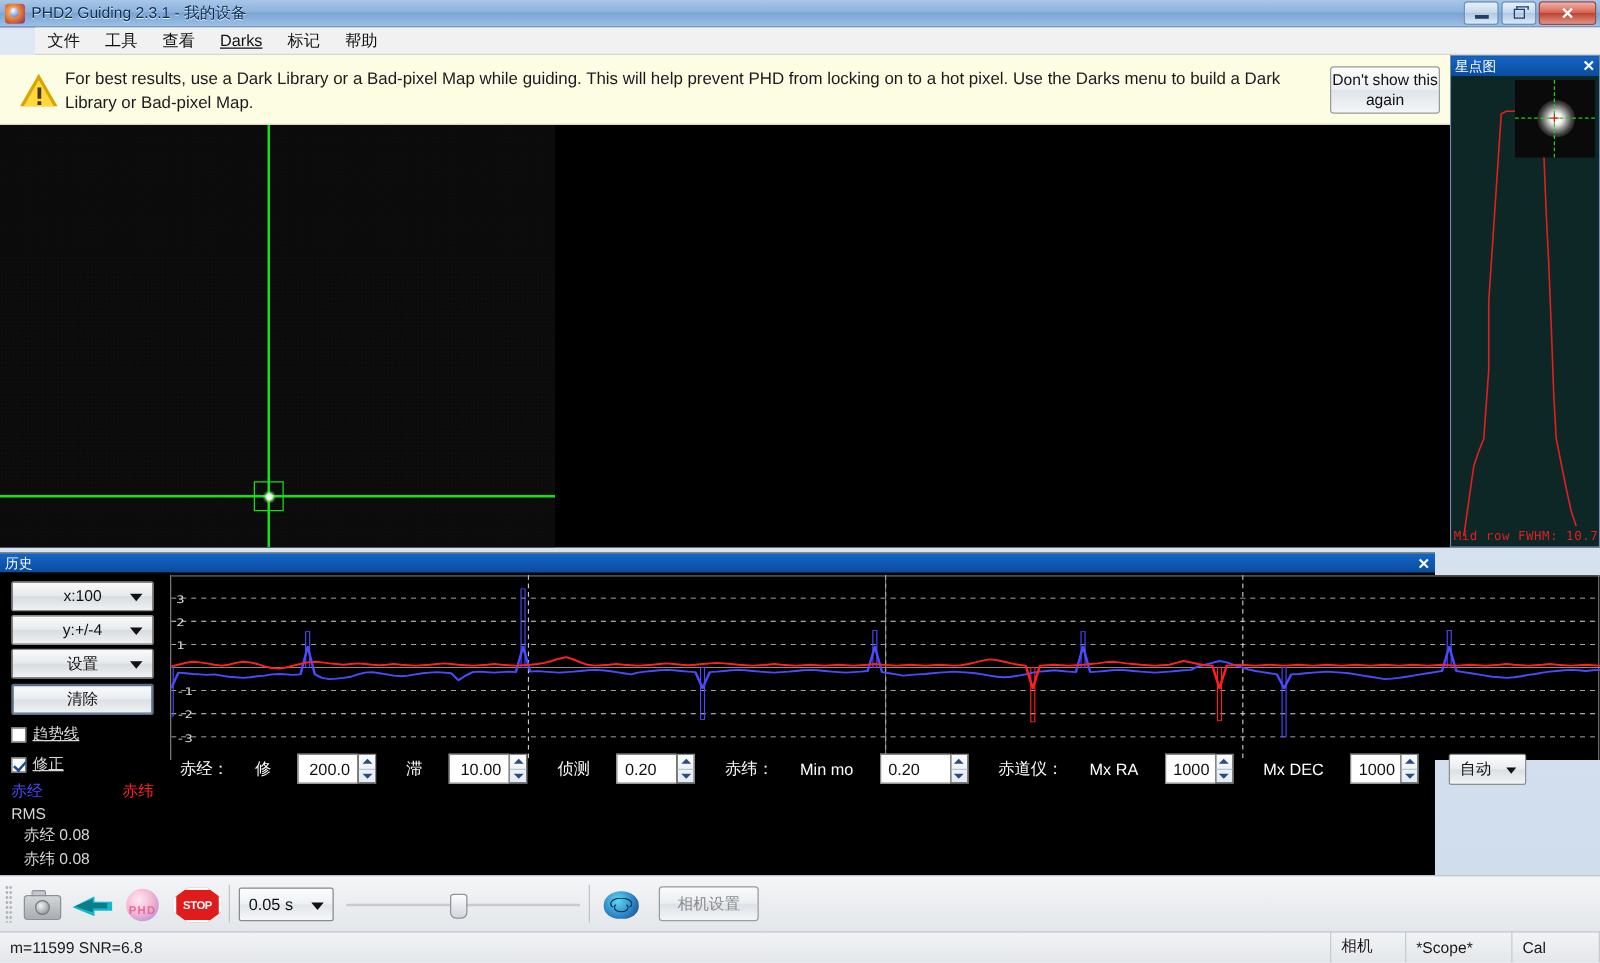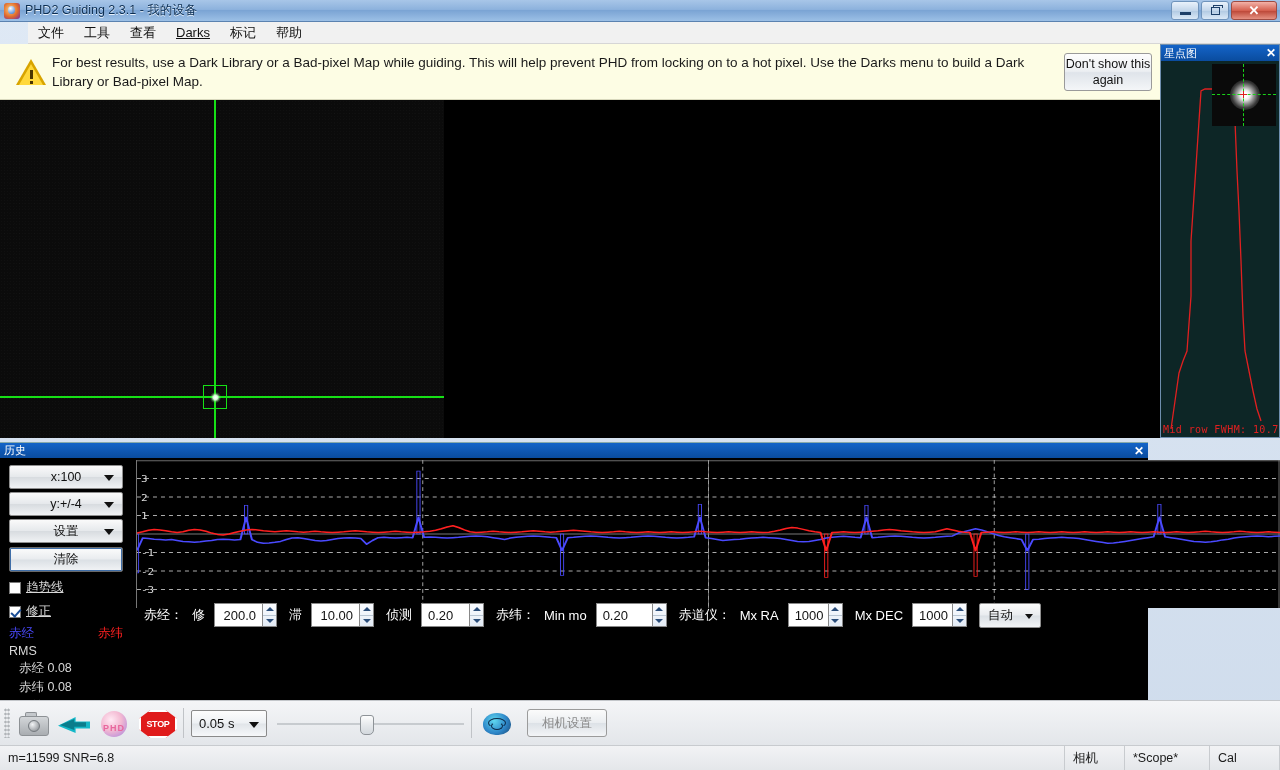--- a/index.html
+++ b/index.html
@@ -144,21 +144,21 @@
   .rms-line.i2 { padding-left:10px; }
   .rms-line.i3 { padding-left:22px; }
 
   
   #graph { position:absolute; left:136px; top:17px; width:1144px; height:640px;
            height:auto; bottom:92px; background:#000; border-left:1px solid #777; }
   #graph svg { display:block; width:100%; height:100%; }
 
   
   #parambar { position:absolute; left:136px; bottom:70px; width:1144px; height:30px;
-    display:flex; align-items:center; gap:4px; padding-left:8px; }
+    display:flex; align-items:center; gap:16px; padding-left:8px; }
   #parambar .plabel { font-size:13px; color:#fff; margin:0 5px 0 0; white-space:nowrap; }
   #parambar .plabel.cn { color:#ffffff; }
   .spin { display:flex; align-items:stretch; height:24px; margin-right:8px; }
   .spin .sv { border:1px solid #888; border-right:none; background:#fff;
     font-size:13px; color:#111; display:flex; align-items:center; padding:0 6px; }
   .spin .sbtns { width:15px; border:1px solid #888; display:flex; flex-direction:column;
     background:linear-gradient(#fafcff,#e3ebf5); }
   .spin .sbtns .ar { flex:1; display:flex; align-items:center; justify-content:center; }
   .spin .sbtns .ar .up { width:0;height:0;border-left:4px solid transparent;
     border-right:4px solid transparent;border-bottom:4px solid #2a4d7a; }
@@ -226,21 +226,21 @@
   #gslider .thumb { position:absolute; left:83px; top:5px; width:14px; height:20px;
     border:1px solid #8e9398; border-radius:3px 3px 5px 5px;
     background:linear-gradient(#fdfdfd,#e6e9ec 50%,#d3d8dd); }
   #camsetbtn { width:80px; height:28px; margin-left:8px; border:1px solid #9b9b9b;
     border-radius:3px; background:linear-gradient(#fbfbfb,#ebeef1 48%,#dde2e7 52%,#f3f5f7);
     display:flex; align-items:center; justify-content:center; font-size:12.5px; color:#8a8a8a; }
 
   
   #statusbar { position:absolute; left:0; top:745px; width:1280px; height:25px;
     background:linear-gradient(#f2f3f5,#e4e7ea); border-top:1px solid #c8cbcf;
-    display:flex; align-items:center; }
+    display:flex; align-items:flex-end; }
   #statusbar .cell { height:25px; display:flex; align-items:center; padding:0 8px;
     font-size:12.5px; color:#1a1a1a; border-right:1px solid #c8cbcf; }
   #statusbar .cell.grow { flex:1 1 auto; border-right:1px solid #c8cbcf; }
   #statusbar .cell.w1 { width:60px; }
   #statusbar .cell.w2 { width:85px; }
   #statusbar .cell.w3 { width:70px; justify-content:flex-start; }
 </style>
 </head>
 <body>
 

